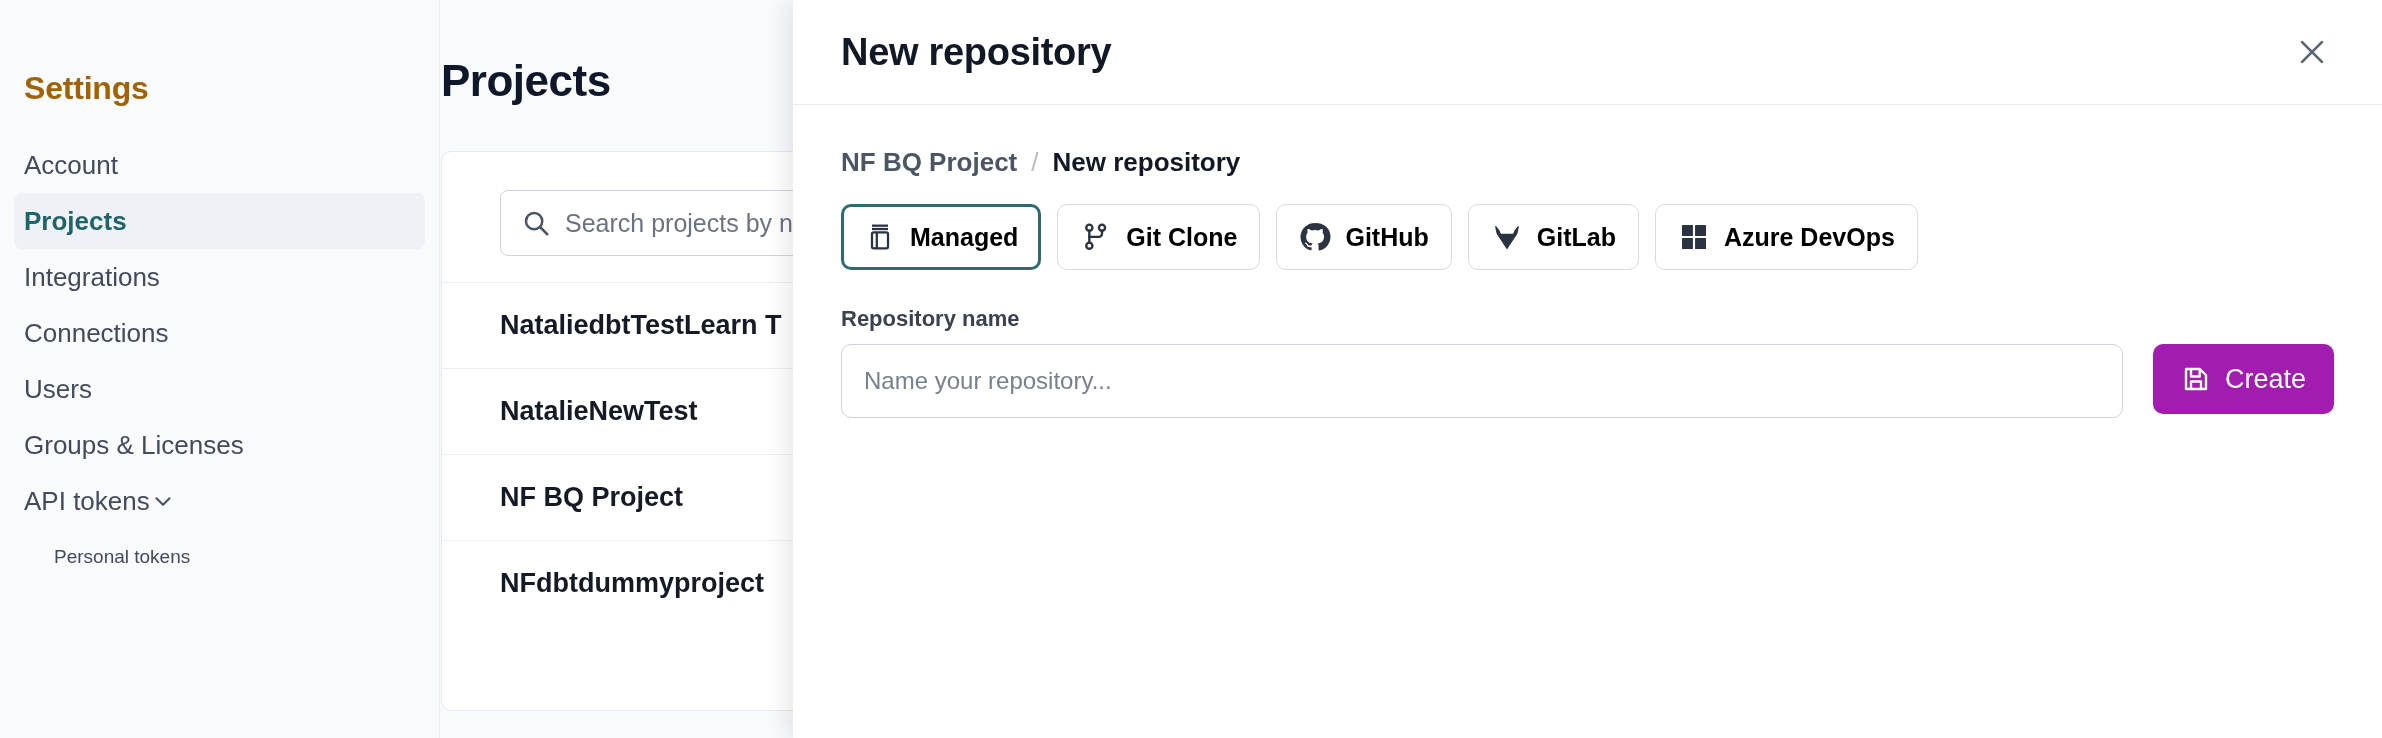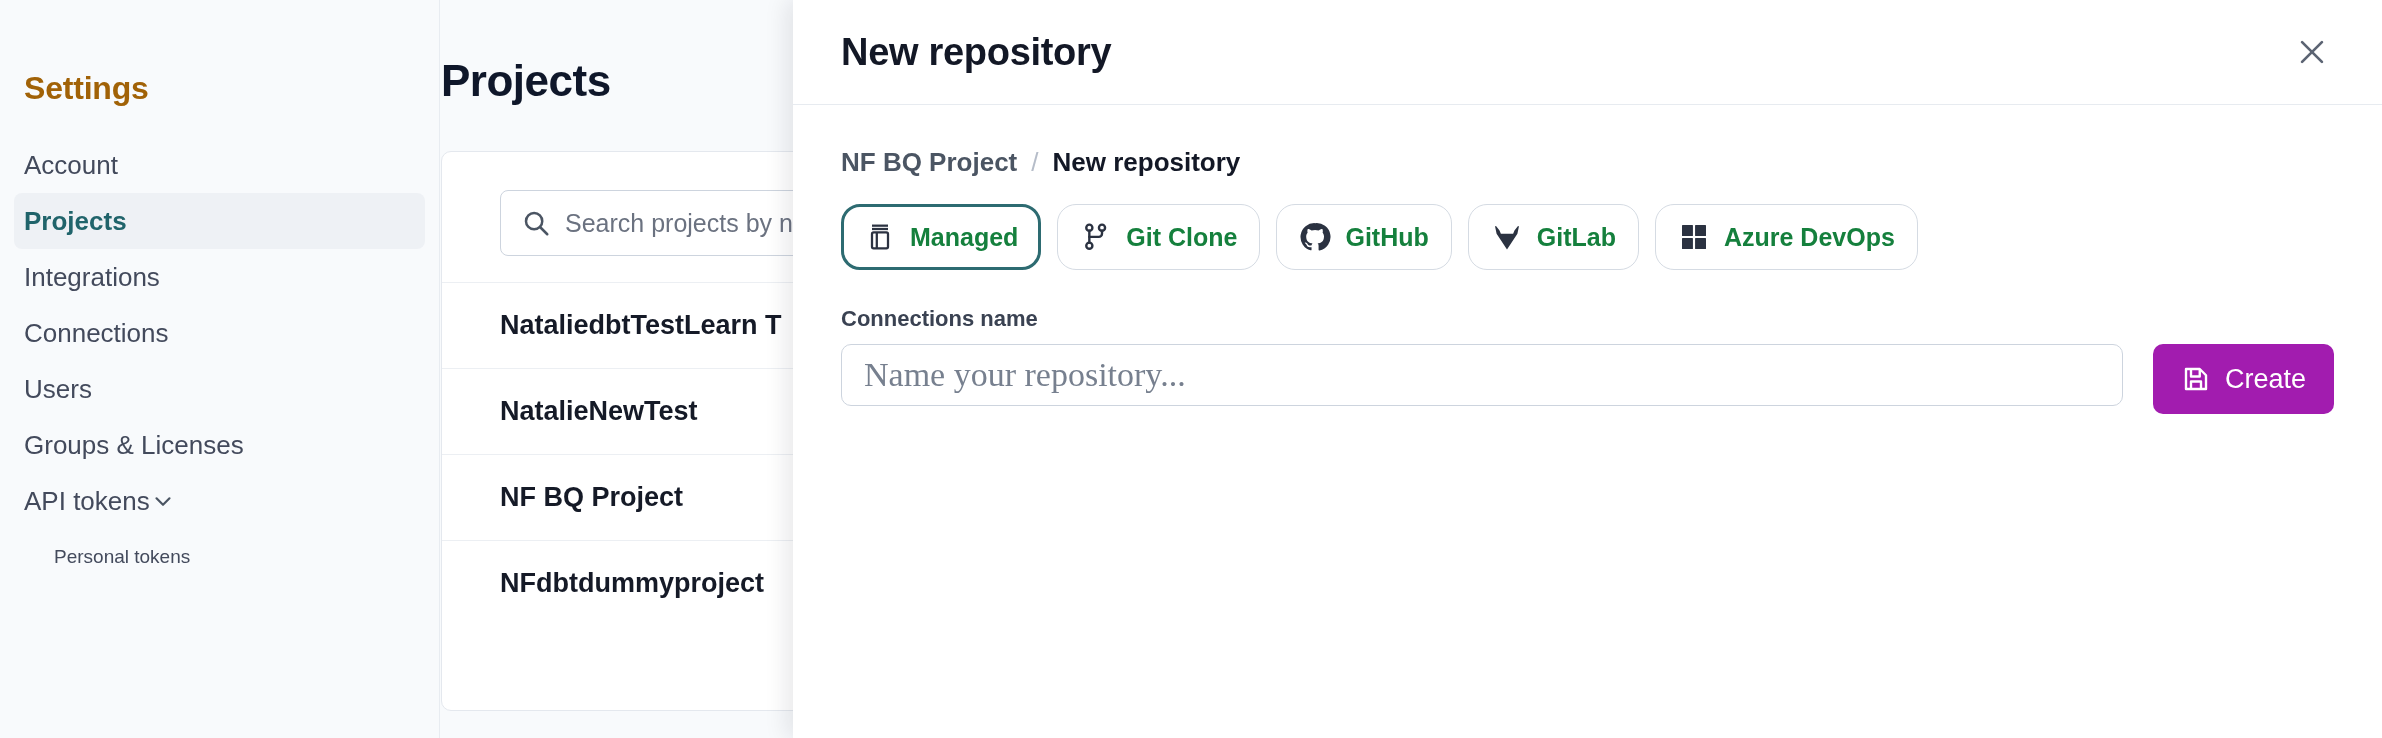--- a/index.html
+++ b/index.html
@@ -165,29 +165,29 @@
   }
 
   .source-row {
     margin-top: 26px;
     display: flex;
     gap: 16px;
   }
   .source-btn {
     height: 66px;
     border: 1px solid #d5dbe3;
-    border-radius: 19px;
+    border-radius: 10px;
     background: #fff;
     display: flex;
     align-items: center;
     gap: 14px;
     padding: 0 22px;
     font-size: 25px;
     font-weight: 700;
-    color: #15803d;
+    color: #000000;
     cursor: pointer;
     white-space: nowrap;
   }
   .source-btn.selected {
     border: 3px solid #2d6b71;
     padding: 0 20px;
   }
   .source-ico { width: 32px; height: 32px; flex: 0 0 32px; display:block; }
 
   .field-label {
@@ -197,27 +197,27 @@
     color: #3a4252;
   }
   .field-row {
     margin-top: 12px;
     display: flex;
     align-items: flex-start;
     gap: 30px;
   }
   .text-input {
     flex: 1 1 auto;
-    height: 62px;
+    height: 74px;
     border: 1px solid #cdd4de;
     border-radius: 10px;
-    font-size: 34px;
+    font-size: 24px;
     color: #131826;
     padding: 0 22px;
-    font-family: Liberation Serif, serif;
+    font-family: Liberation Sans, sans-serif;
     background: #fff;
     outline: none;
   }
   .text-input::placeholder { color: #77808f; }
   .create-btn {
     flex: 0 0 auto;
     height: 70px;
     background: #a21caf;
     color: #ffffff;
     border: none;
@@ -363,21 +363,21 @@
             <span class="source-ico"><svg width="32" height="32" viewBox="0 0 24 24" fill="#2b3241">
                 <rect x="3" y="3" width="8.2" height="8.2" rx="0.4"></rect>
                 <rect x="12.8" y="3" width="8.2" height="8.2" rx="0.4"></rect>
                 <rect x="3" y="12.8" width="8.2" height="8.2" rx="0.4"></rect>
                 <rect x="12.8" y="12.8" width="8.2" height="8.2" rx="0.4"></rect>
               </svg></span>
             <span>Azure DevOps</span>
           </div>
         </div>
 
-      <div class="field-label">Connections name</div>
+      <div class="field-label">Repository name</div>
 
       <div class="field-row">
         <input class="text-input" type="text" placeholder="Name your repository..." style="">
         <button class="create-btn">
           <span class="save-ico">
             <svg viewBox="0 0 24 24" width="30" height="30" fill="none" stroke="#ffffff" stroke-width="1.9" stroke-linejoin="round">
               <path d="M4 4h11l5 5v11H4z"></path>
               <path d="M8 4v6h7V4"></path>
               <path d="M8 20v-6h8v6"></path>
             </svg>

